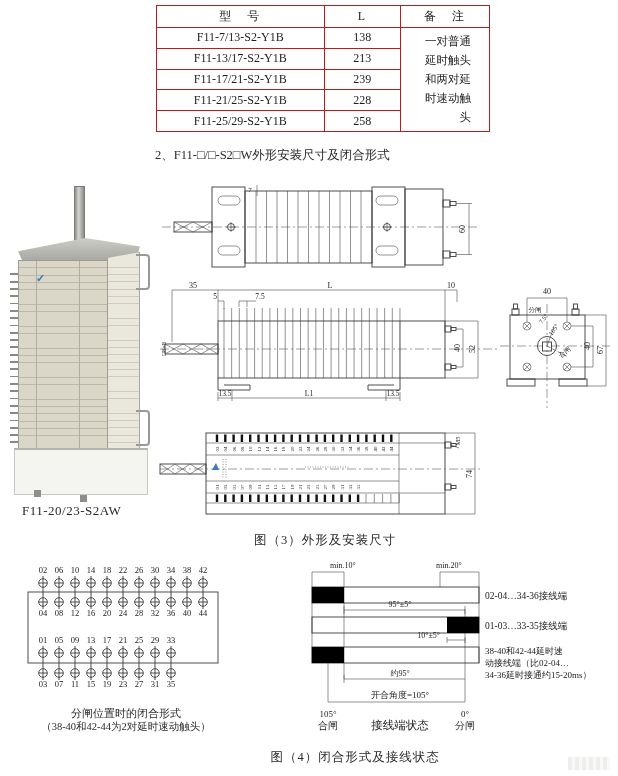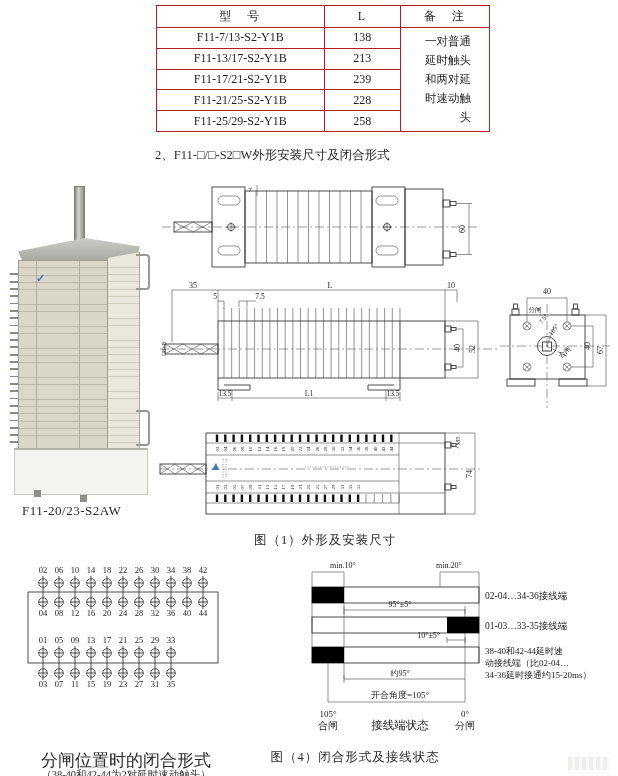--- a/index.html
+++ b/index.html
@@ -15,21 +15,21 @@
   .c-note{vertical-align:middle;}
   .note-inner{width:52px;margin:4px auto;text-align:right;word-break:break-all;
               line-height:19px;font-size:11.5px;}
   
   .heading{position:absolute;left:155px;top:147px;font-size:12.5px;}
   .fig3-caption{position:absolute;left:160px;top:532px;width:330px;text-align:center;
                 font-size:12.5px;letter-spacing:1px;}
   .fig4-caption{position:absolute;left:200px;top:749px;width:310px;text-align:center;
                 font-size:12.5px;letter-spacing:1px;}
   .closure-caption{position:absolute;left:14px;top:706px;width:224px;text-align:center;line-height:14px;}
-  .closure-caption .l1{font-size:17px;margin-top:48px;} .closure-caption .l2{font-size:10.5px;}
+  .closure-caption .l1{font-size:11px;} .closure-caption .l2{font-size:10.5px;}
   .photo-caption{position:absolute;left:22px;top:503px;font-size:13px;letter-spacing:.5px;}
   .watermark{position:absolute;left:266px;top:368px;font-size:20px;color:#6277c8;
              letter-spacing:1px;opacity:.9;font-family:"Liberation Serif",serif;}
   .corner-mark{position:absolute;left:568px;top:757px;width:42px;height:13px;opacity:.35;
                background:repeating-linear-gradient(90deg,#cfcfcb 0 4px,#ececea 4px 7px);}
   
   .photo{position:absolute;left:6px;top:186px;width:148px;height:318px;}
   .ph-shaft{position:absolute;left:68px;top:0;width:9px;height:60px;
             background:linear-gradient(90deg,#8f8f8b,#d6d6d0 40%,#8a8a86);border:1px solid #7c7c78;}
   .ph-cap{position:absolute;left:12px;top:52px;width:122px;height:24px;
@@ -339,21 +339,21 @@
     <path class="thin" stroke-dasharray="1 1.5" d="M63,47 V66 M66,47 V66 M145,55 H190"></path>
     <rect class="ln" x="285" y="30" width="6" height="6"></rect>
       <rect class="ln" x="291" y="31.5" width="5" height="3"></rect>
     <rect class="ln" x="285" y="72" width="6" height="6"></rect>
       <rect class="ln" x="291" y="73.5" width="5" height="3"></rect>
     <path class="thin" d="M291,33 L299,36 M285,21 H315 M285,102 H315 M315,21 V102"></path>
     <text x="300" y="29" font-size="6.5" text-anchor="middle" transform="rotate(-90 300 29)">M5</text>
     <text class="dim" x="312" y="62" text-anchor="middle" transform="rotate(-90 312 62)">74</text>
   </svg>
 
-  <div class="fig3-caption">图（1）外形及安装尺寸</div>
+  <div class="fig3-caption">图（3）外形及安装尺寸</div>
 
   <svg id="closure-svg" style="left:15px;top:556px" width="272" height="150" viewBox="0 0 272 150">
     <rect class="ln" x="13" y="36" width="190" height="71"></rect>
     <g id="closure-top">
         <line x1="28" y1="20" x2="28" y2="53" class="ln"></line>
         <circle cx="28" cy="27" r="4.3" fill="#fff" class="ln"></circle>
         <line x1="23.7" y1="27" x2="32.3" y2="27" class="ln"></line>
         <circle cx="28" cy="46" r="4.3" fill="#fff" class="ln"></circle>
         <line x1="23.7" y1="46" x2="32.3" y2="46" class="ln"></line>
         <text x="28" y="17" font-size="8.5" text-anchor="middle">02</text>

